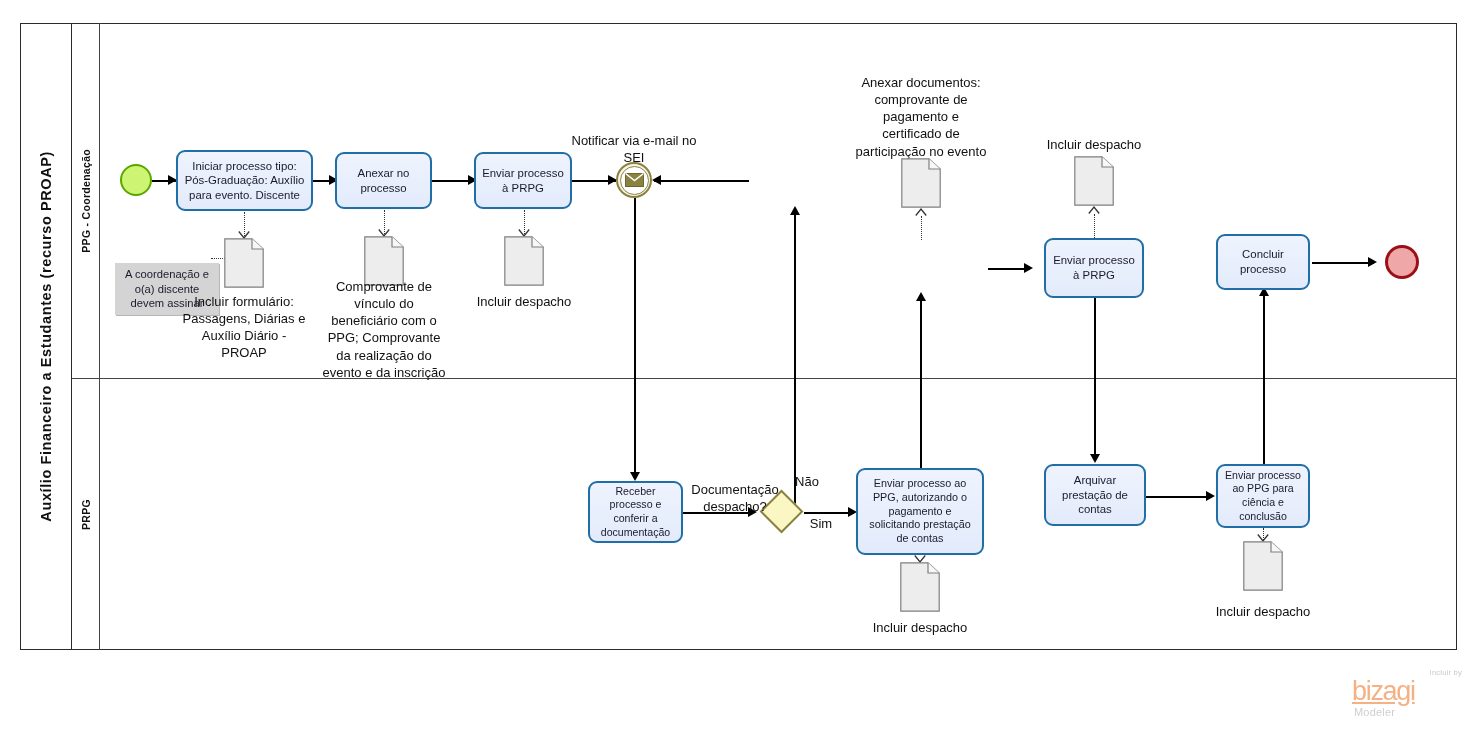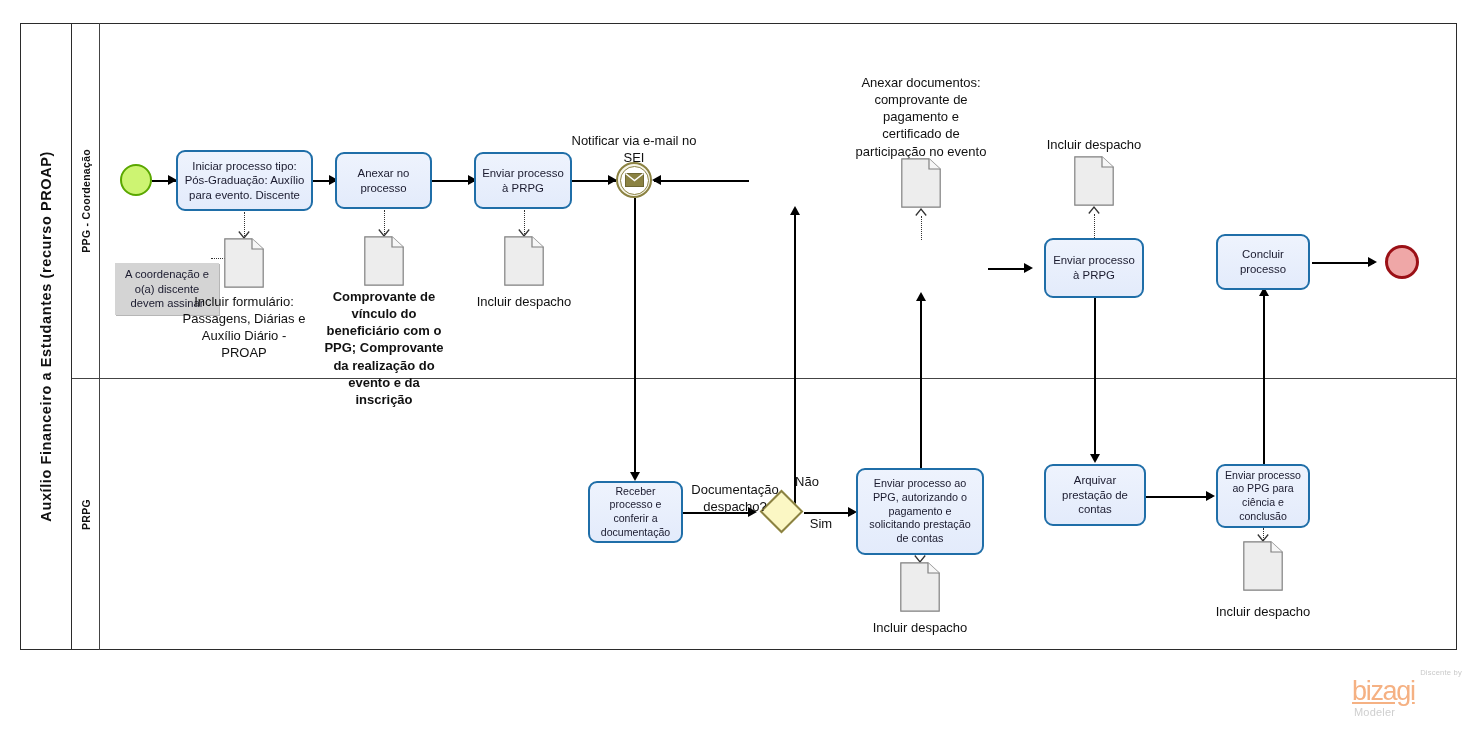--- a/index.html
+++ b/index.html
@@ -220,21 +220,21 @@
     <svg width="12" height="9" viewBox="0 0 12 9">
         <path d="M0.8 0.5 L6 7 L11.2 0.5" fill="none" stroke="#333" stroke-width="1.3"></path>
       </svg>
   </div>
   <div class="doc" style="left:364px;top:236px;">
     <svg width="40" height="50" viewBox="0 0 40 50">
         <path d="M0.8 0.8 H28 L39.2 11 V49.2 H0.8 Z" fill="#ededed" stroke="#808080" stroke-width="1.2"></path>
         <path d="M28 0.8 V11 H39.2" fill="#f7f7f7" stroke="#808080" stroke-width="1.2"></path>
       </svg>
   </div>
-  <div class="lbl" style="left:322px;top:288px;width:124px;font-weight:bold;">Comprovante de vínculo do beneficiário com o PPG; Comprovante da realização do evento e da inscrição</div>
+  <div class="lbl" style="left:322px;top:278px;width:124px;">Comprovante de vínculo do beneficiário com o PPG; Comprovante da realização do evento e da inscrição</div>
 
   <div class="dln v" style="left:524px;top:210px;height:26px;"></div>
   <div class="oarw" style="left:518px;top:229px;">
     <svg width="12" height="9" viewBox="0 0 12 9">
         <path d="M0.8 0.5 L6 7 L11.2 0.5" fill="none" stroke="#333" stroke-width="1.3"></path>
       </svg>
   </div>
   <div class="doc" style="left:504px;top:236px;">
     <svg width="40" height="50" viewBox="0 0 40 50">
         <path d="M0.8 0.8 H28 L39.2 11 V49.2 H0.8 Z" fill="#ededed" stroke="#808080" stroke-width="1.2"></path>
@@ -292,18 +292,18 @@
   </div>
   <div class="doc" style="left:1243px;top:541px;">
     <svg width="40" height="50" viewBox="0 0 40 50">
         <path d="M0.8 0.8 H28 L39.2 11 V49.2 H0.8 Z" fill="#ededed" stroke="#808080" stroke-width="1.2"></path>
         <path d="M28 0.8 V11 H39.2" fill="#f7f7f7" stroke="#808080" stroke-width="1.2"></path>
       </svg>
   </div>
   <div class="lbl" style="left:1205px;top:603px;width:116px;">Incluir despacho</div>
 
   <div class="bizagi">
-    <div class="bz-pow">Discente by</div>
+    <div class="bz-pow">Incluir by</div>
     <div class="bz-name">bizagi</div>
     <div class="bz-sub">Modeler</div>
   </div>
 
 </div>
 
 </body></html>

